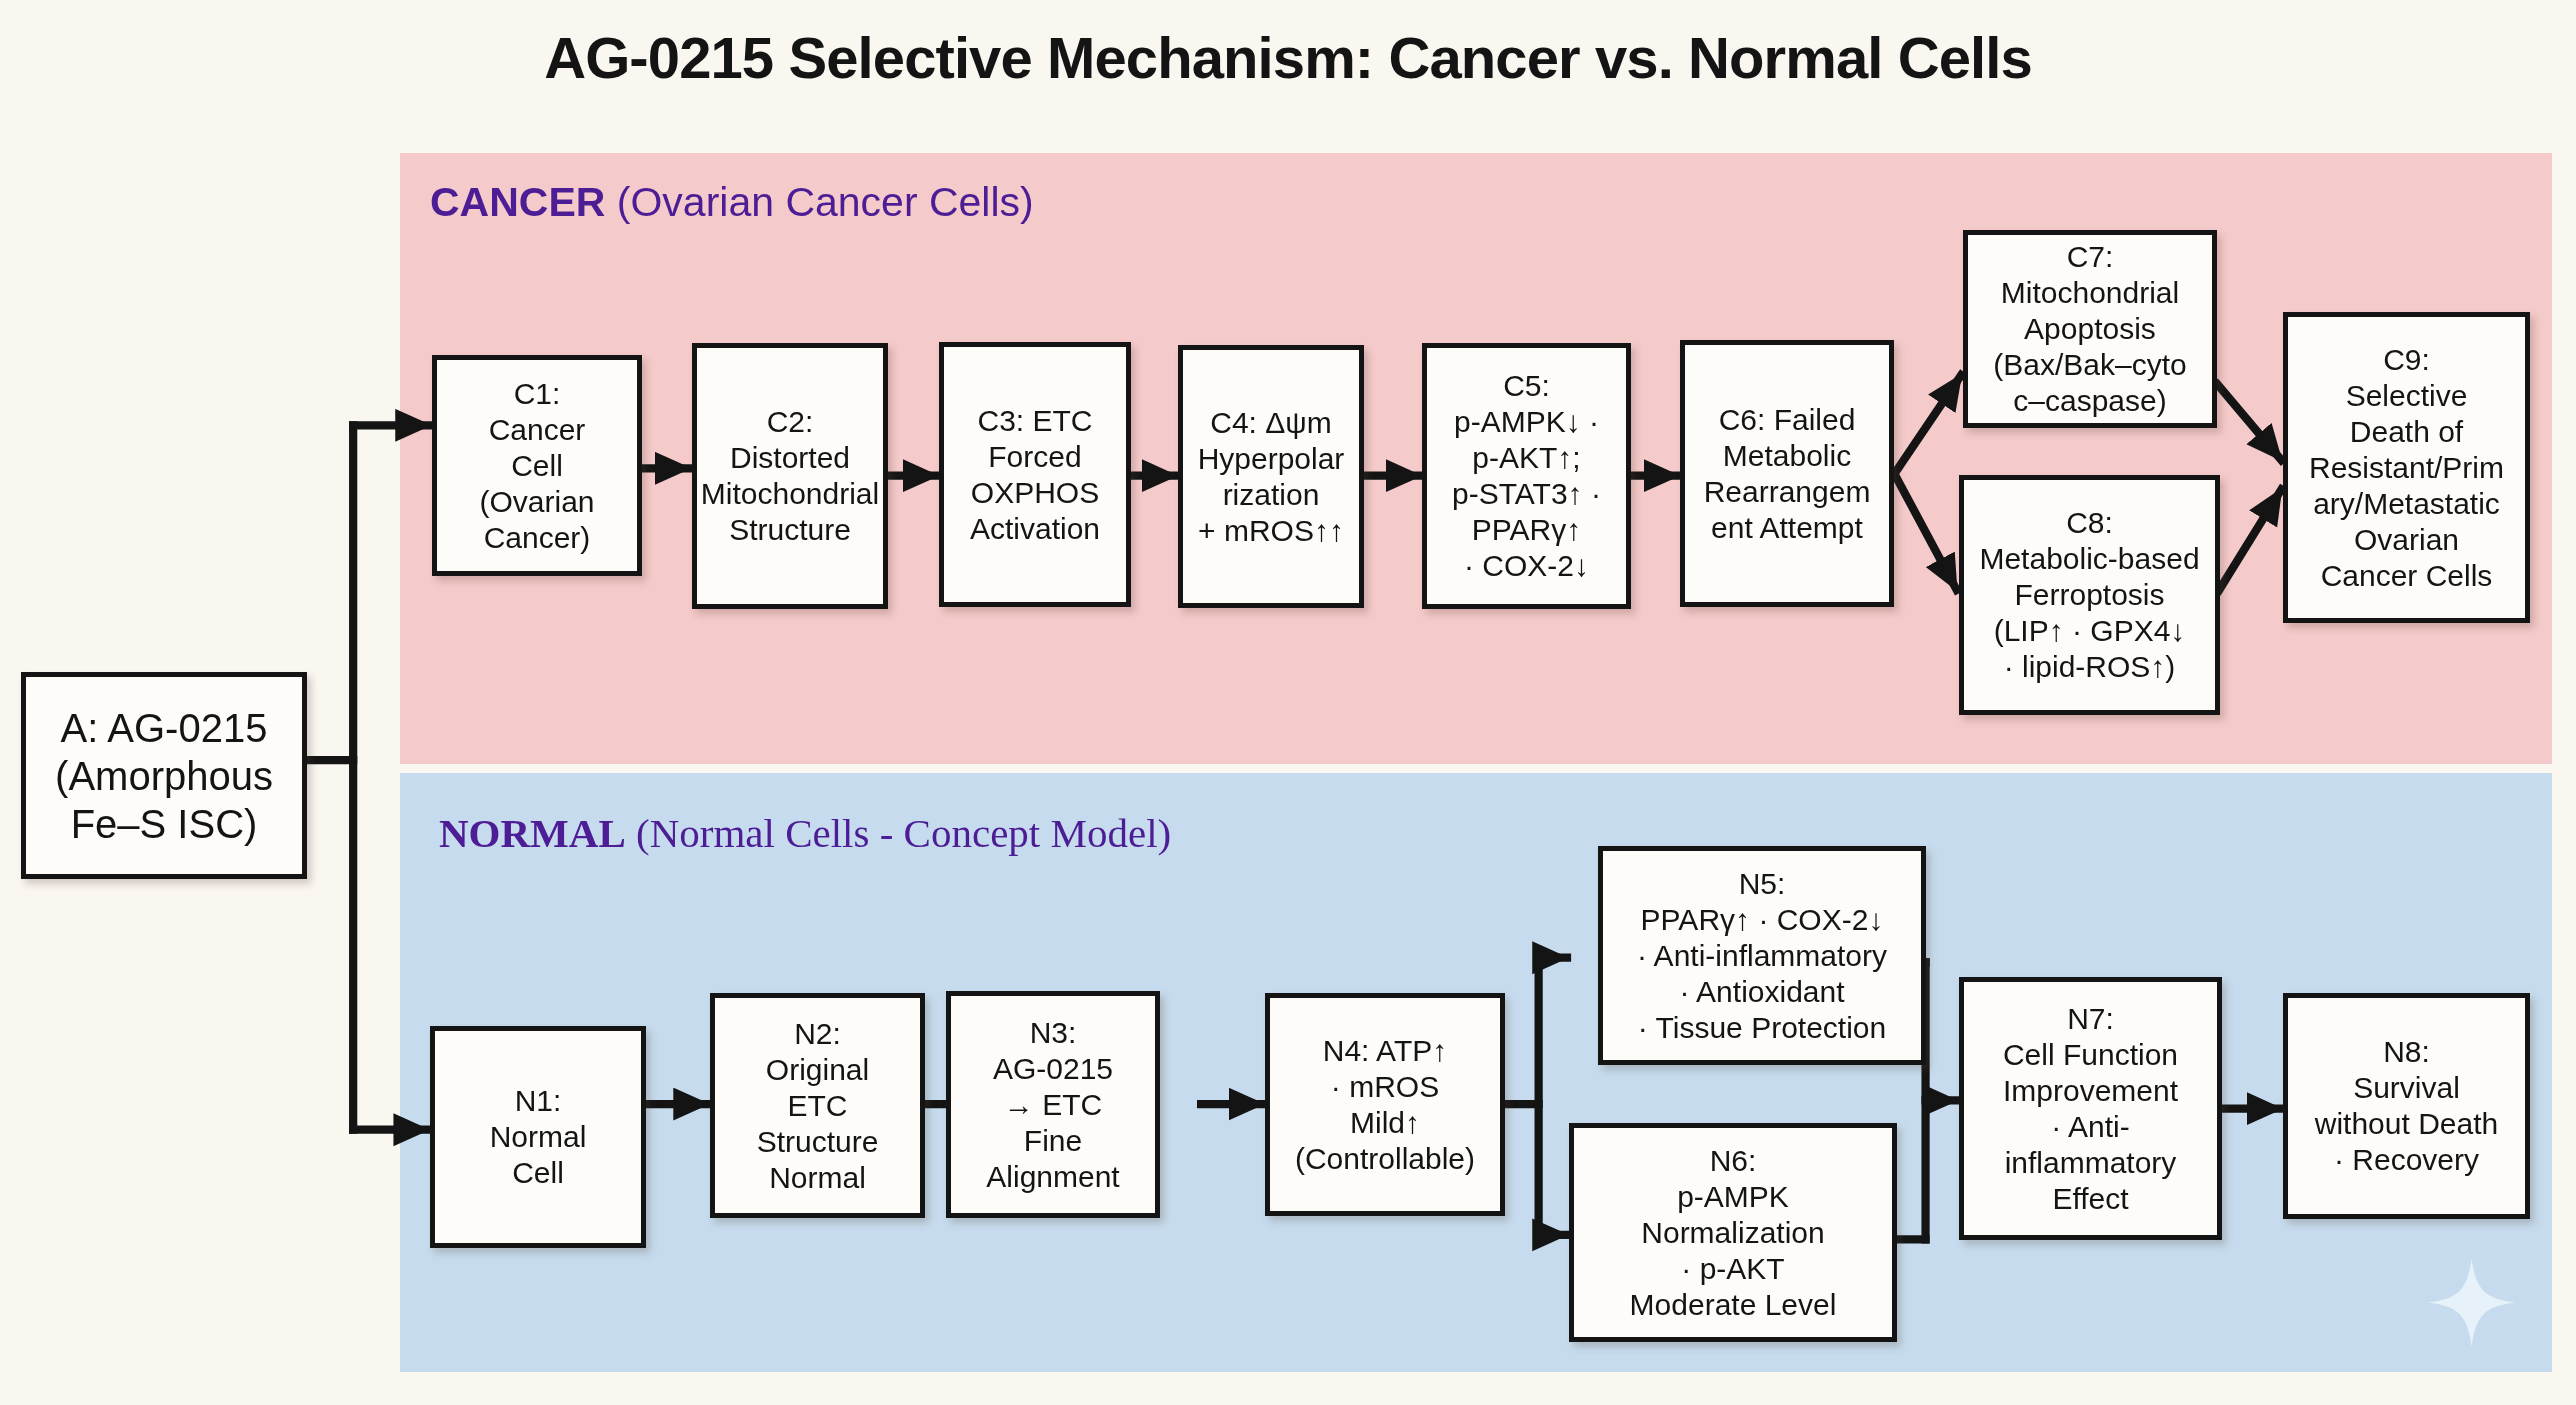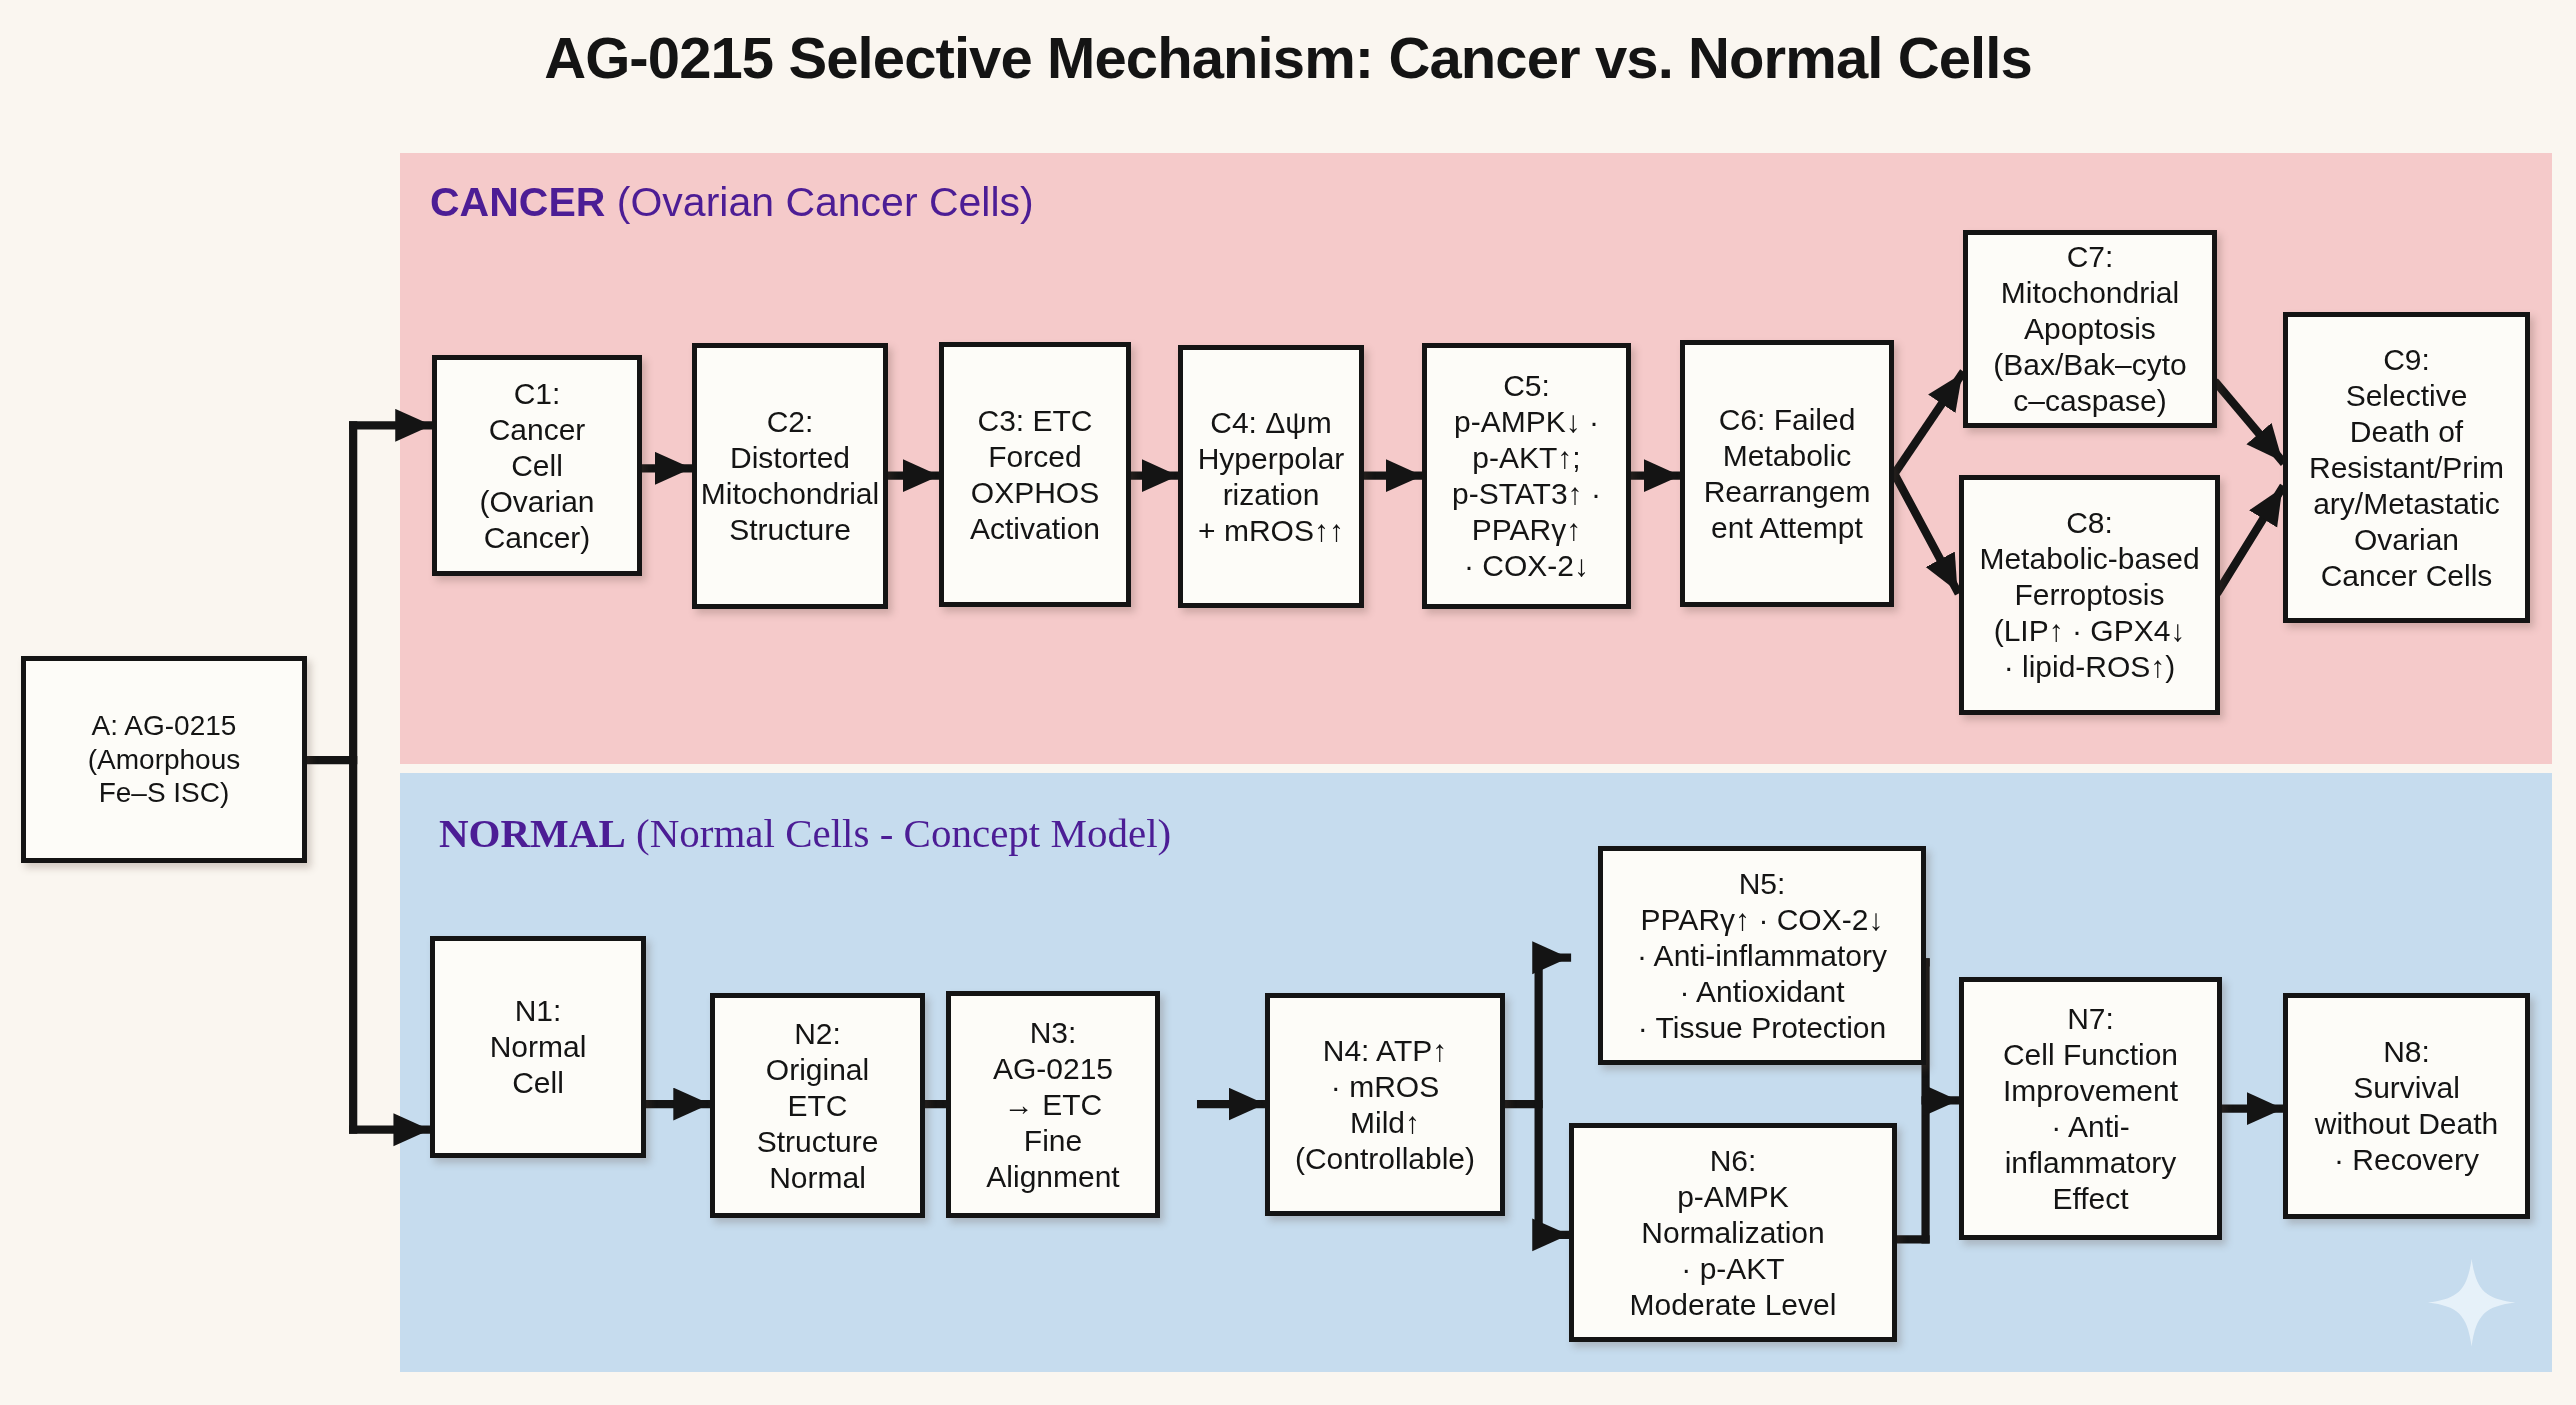--- a/index.html
+++ b/index.html
@@ -41,21 +41,21 @@
     background:var(--box_bg,#fdfcf8);
     border:5.5px solid var(--box_border,#141414);
     box-sizing:border-box;
     display:flex;align-items:center;justify-content:center;
     text-align:center;
     font-size:30px;line-height:1.2;
     white-space:pre-line;
     box-shadow:3.7px 4.6px 7.3px rgba(90,70,60,0.25);
     padding:1.8px;
   }
-  .node.big{font-size:28px;}
+  .node.big{font-size:40px;margin-top:16px;}
   svg.connectors, svg.deco{
     position:absolute;left:0;top:0;width:2576px;height:1405px;
     pointer-events:none;
   }
   svg.connectors path{
     stroke:var(--arrow,#141414);
     stroke-width:9;fill:none;stroke-linecap:square;
   }
   svg.connectors .head{fill:var(--arrow,#141414);stroke:none;}
 </style>
@@ -151,21 +151,21 @@
 (LIP↑ · GPX4↓
 · lipid-ROS↑)</div>
   <div class="node" style="left:2283px;top:312px;width:247px;height:311px;">C9:
 Selective
 Death of
 Resistant/Prim
 ary/Metastatic
 Ovarian
 Cancer Cells</div>
 
-  <div class="node" style="left:430px;top:936px;width:216px;height:222px;">N1:
+  <div class="node" style="left:430px;top:1026px;width:216px;height:222px;">N1:
 Normal
 Cell</div>
   <div class="node" style="left:710px;top:993px;width:215px;height:225px;">N2:
 Original
 ETC
 Structure
 Normal</div>
   <div class="node" style="left:946px;top:991px;width:214px;height:227px;">N3:
 AG-0215
 → ETC

